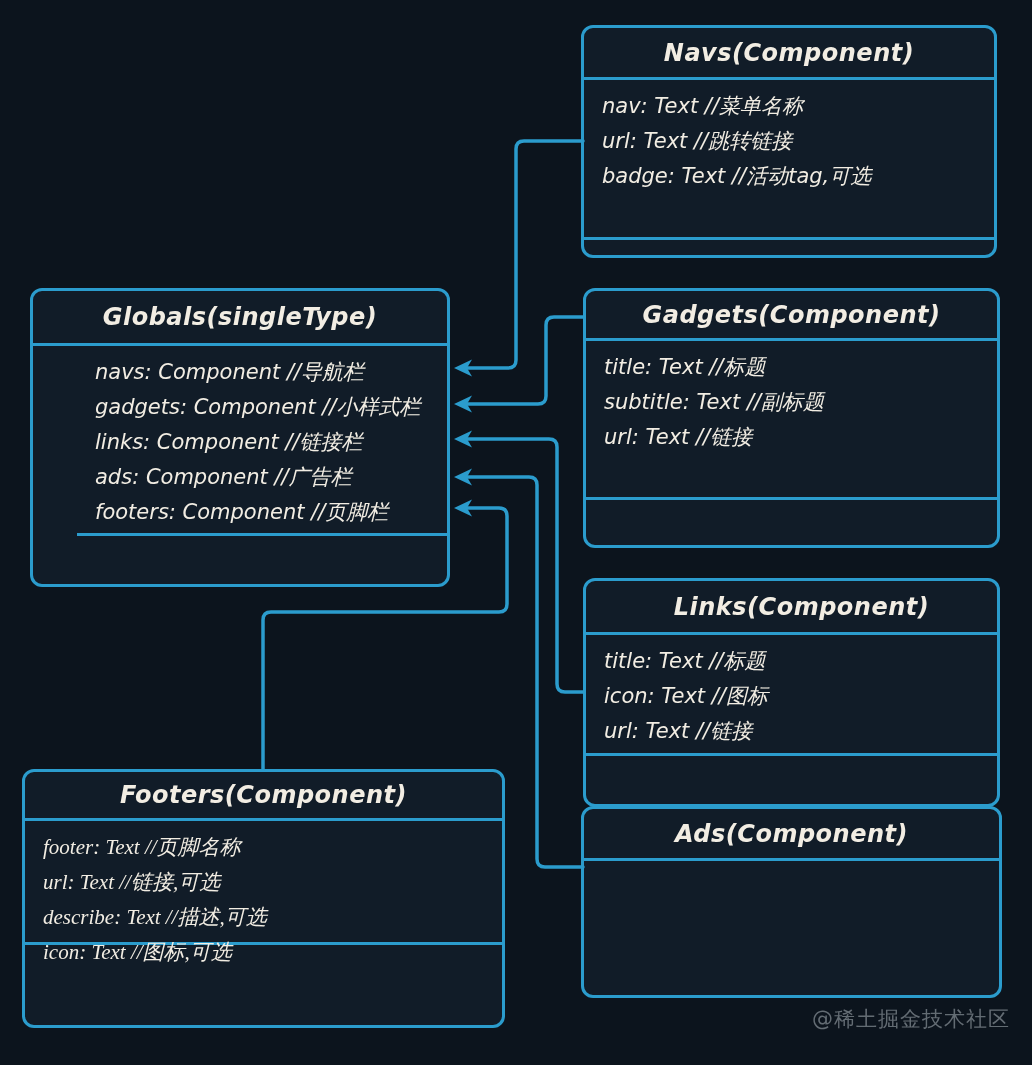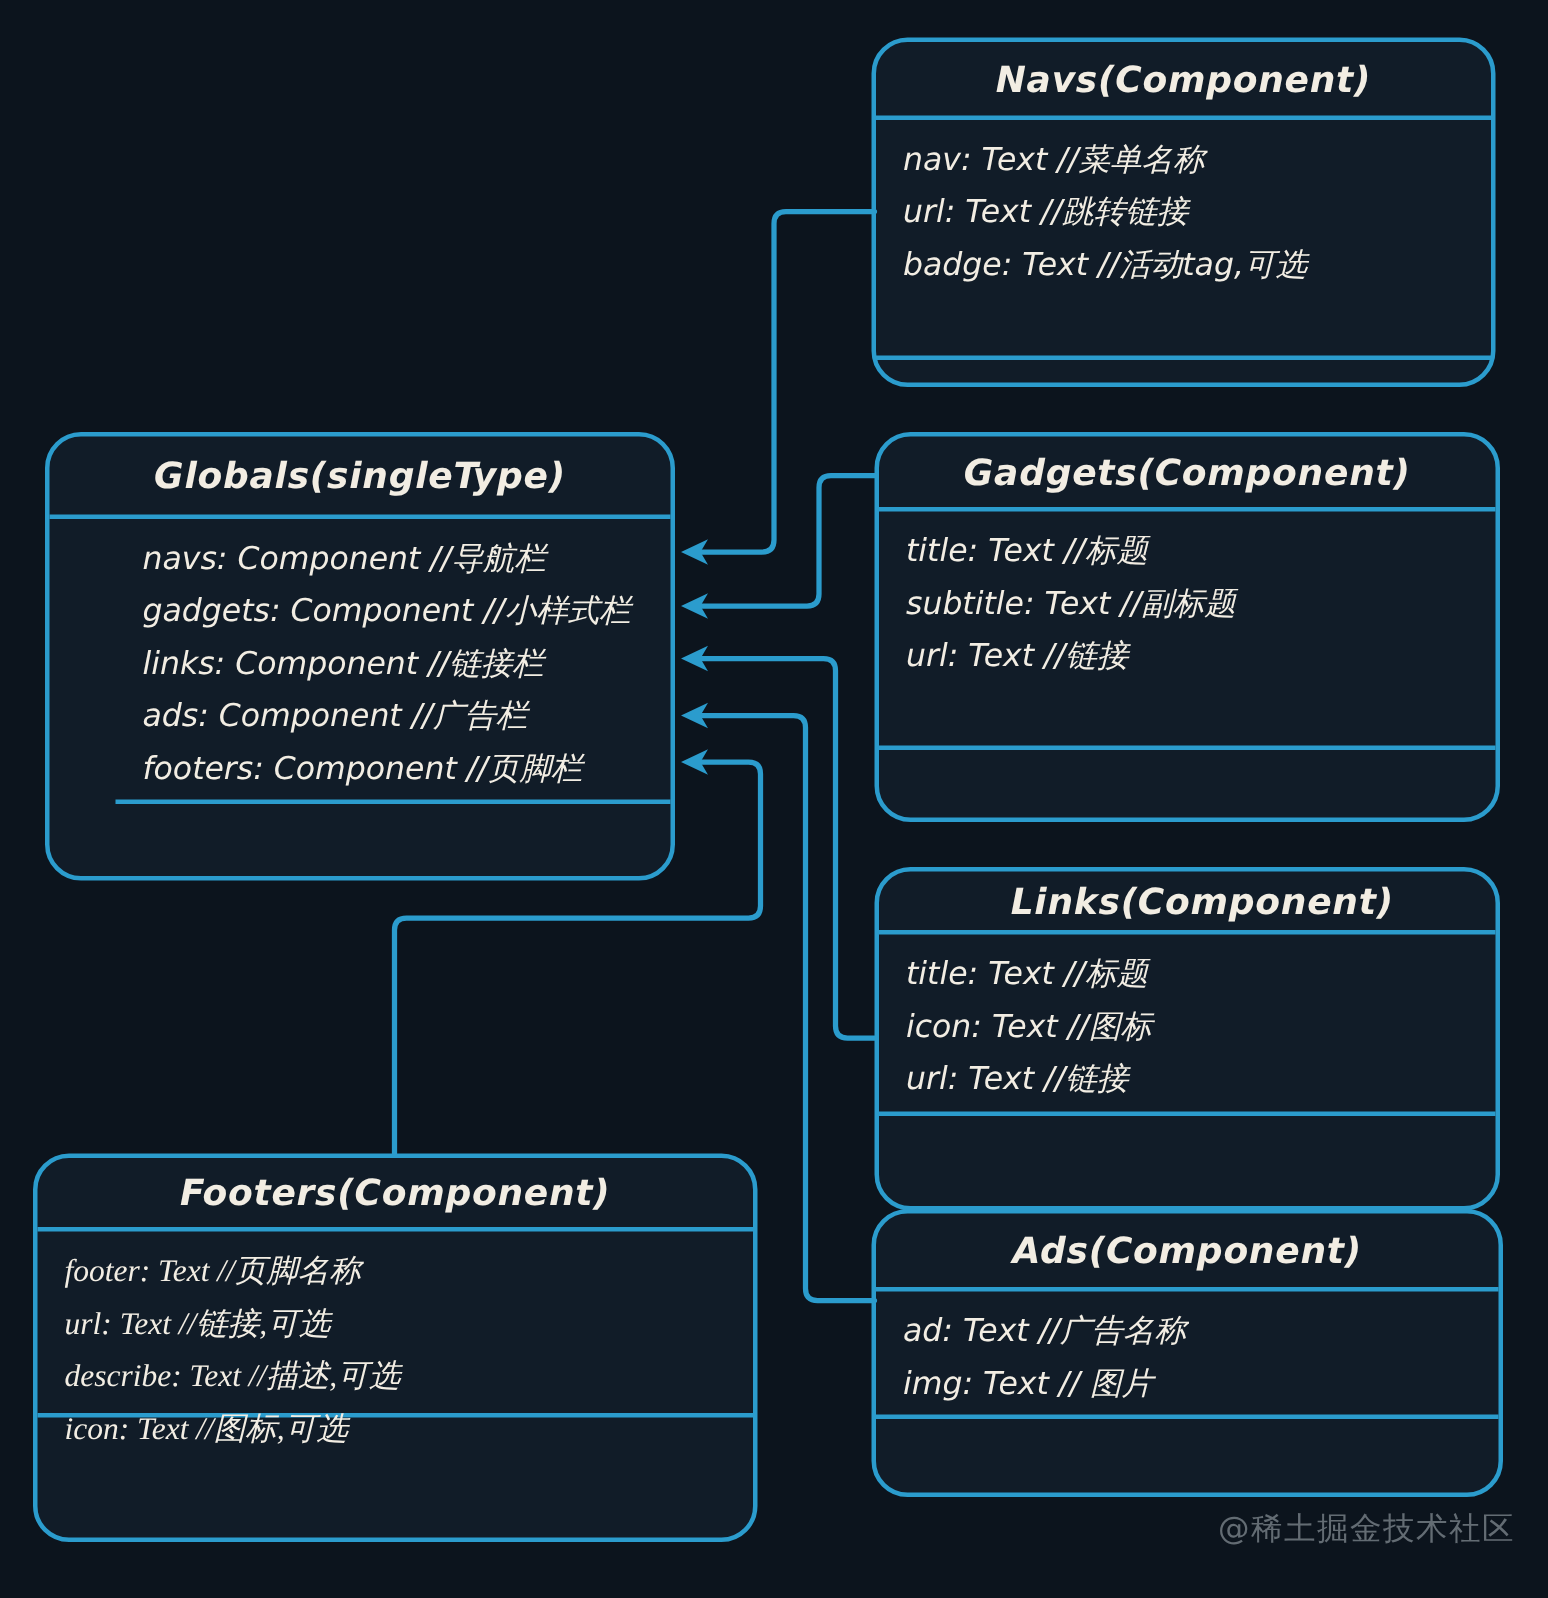--- a/index.html
+++ b/index.html
@@ -8,21 +8,21 @@
     width:1032px;height:1065px;
     background:#0c141d;
     overflow:hidden;
     font-family:"DejaVu Sans",sans-serif;
   }
   .entity{
     position:absolute;
     box-sizing:border-box;
     background:#111c28;
     border:3.5px solid #2b9ccd;
-    border-radius:24px;
+    border-radius:12px;
     display:flex;
     flex-direction:column;
     z-index:2;
   }
   .entity-title{
     box-sizing:border-box;
     flex:0 0 auto;
     display:flex;
     align-items:center;
     justify-content:center;
@@ -108,21 +108,21 @@
     <div class="entity-title" style="height:50px;">Gadgets(Component)</div>
     <div class="entity-fields" style="height:159px;">
       <div class="entity-field">title: Text //标题</div>
       <div class="entity-field">subtitle: Text //副标题</div>
       <div class="entity-field">url: Text //链接</div>
     </div>
     <div class="entity-empty"></div>
   </div>
 
   <div class="entity" style="left:583px;top:578px;width:417px;height:229px;">
-    <div class="entity-title" style="height:42px;padding-left:20px;">Links(Component)</div>
+    <div class="entity-title" style="height:54px;padding-left:20px;">Links(Component)</div>
     <div class="entity-fields" style="height:121px;">
       <div class="entity-field">title: Text //标题</div>
       <div class="entity-field">icon: Text //图标</div>
       <div class="entity-field">url: Text //链接</div>
     </div>
     <div class="entity-empty"></div>
   </div>
 
   <div class="entity" style="left:22px;top:769px;width:483px;height:259px;">
     <div class="entity-title" style="height:49px;">Footers(Component)</div>
@@ -130,24 +130,20 @@
       <div class="entity-field">footer: Text //页脚名称</div>
       <div class="entity-field">url: Text //链接,可选</div>
       <div class="entity-field">describe: Text //描述,可选</div>
       <div class="entity-field">icon: Text //图标,可选</div>
     </div>
     <div class="entity-empty"></div>
   </div>
 
   <div class="entity" style="left:581px;top:806px;width:421px;height:192px;">
     <div class="entity-title" style="height:52px;">Ads(Component)</div>
-    <div class="entity-fields" style="height:85px;">
-      <div class="entity-field">ad: Text //广告名称</div>
-      <div class="entity-field">img: Text // 图片</div>
-    </div>
     <div class="entity-empty"></div>
   </div>
 
   <svg id="connector-layer" width="1032" height="1065" viewBox="0 0 1032 1065">
 
     <path class="connector" d="M 583 141 L 524 141 Q 516 141 516 149 L 516 360 Q 516 368 508 368 L 466 368"></path>
     <path class="arrowhead" d="M 454 368 L 472 359.5 L 467 368 L 472 376.5 Z"></path>
 
     <path class="connector" d="M 583 317 L 554 317 Q 546 317 546 325 L 546 396 Q 546 404 538 404 L 466 404"></path>
     <path class="arrowhead" d="M 454 404 L 472 395.5 L 467 404 L 472 412.5 Z"></path>

